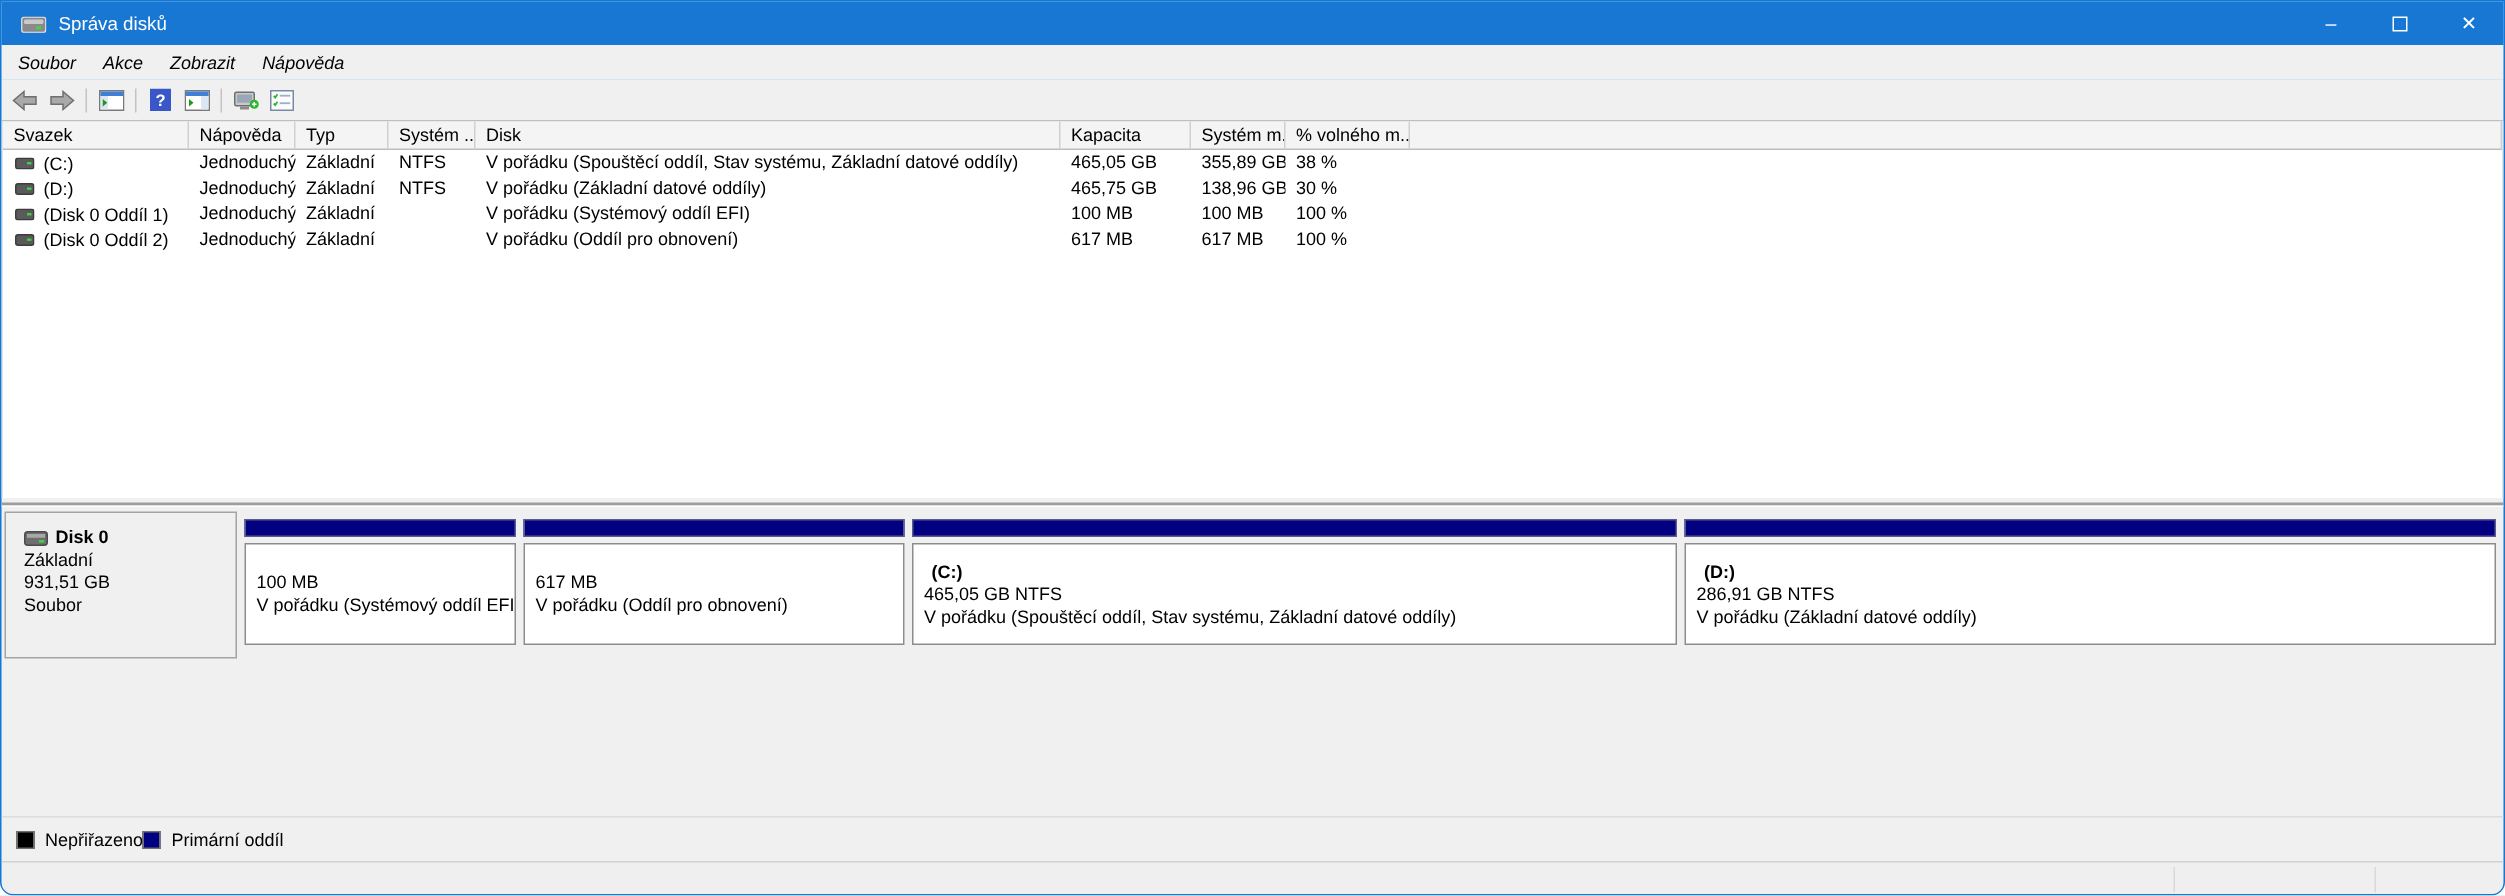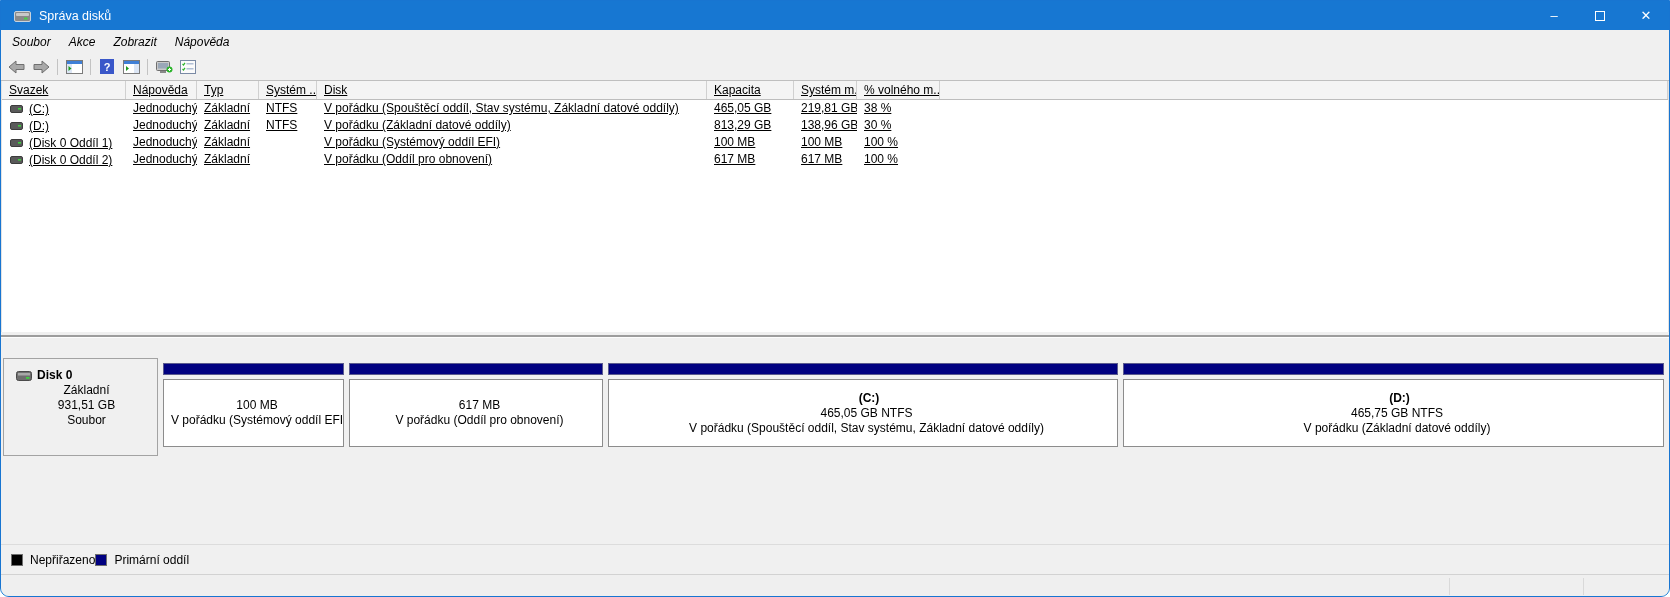--- a/index.html
+++ b/index.html
@@ -33,38 +33,38 @@
     height:28px; background:#f0f0f0; display:flex; align-items:center;
     padding-left:4px; border-bottom:1px solid #bfbfbf;
   }
   .tb-btn{ width:24px; height:22px; display:flex; align-items:center; justify-content:center; }
   .tb-sep{ width:1px; height:16px; background:#c3c3c3; margin:0 4px; }
   
   .listview{
     height:251px; background:#fff; overflow:hidden;
     border-left:1px solid #e3e3e3; border-right:1px solid #e3e3e3;
   }
-  .lv-grid{ display:grid; grid-template-columns:124px 71px 62px 58px 390px 87px 63px 83px 1fr;text-decoration:underline; }
+  .lv-grid{ display:grid; grid-template-columns:124px 71px 62px 58px 390px 87px 63px 83px 1fr; }
   .lv-header{ height:19px; background:#f4f4f4; border-bottom:1px solid #bdbdbd; }
   .lv-header .hcell{
     font-size:12px; color:#000; padding:2px 0 0 7px;
     border-right:1px solid #d0d0d0; white-space:nowrap; overflow:hidden;
   }
   .lv-row{ height:17px; }
   .lv-row .cell{
     font-size:12px; color:#000; padding:1px 0 0 7px; white-space:nowrap; overflow:hidden;
   }
   .vol-cell{ display:flex; align-items:center; gap:6px; padding-left:8px !important; }
   
   .splitter{ height:8px; background:#f0f0f0; position:relative; }
   .splitter::before{ content:""; position:absolute; left:0; right:0; top:3px; height:2px; background:#9d9d9d; }
   .splitter::after{ content:""; position:absolute; left:0; right:0; top:5px; height:1px; background:#fdfdfd; }
   
   .graphic{ height:204px; background:#f0f0f0; position:relative; }
-  .disk-row{ position:absolute; left:2px; top:18px; width:1664px; height:98px; display:flex;text-align:center; }
+  .disk-row{ position:absolute; left:2px; top:1px; width:1664px; height:98px; display:flex; }
   .disk-panel{
     width:155px; height:98px; border:1px solid #a3a3a3; background:#f0f0f0;
     padding:9px 0 0 12px; font-size:12px; line-height:15px; flex:0 0 auto;
   }
   .disk-panel .disk-name{ font-weight:bold; display:flex; align-items:center; gap:5px; }
   .blocks{ display:flex; flex:1; padding-left:5px; gap:5px; }
   .block{ display:flex; flex-direction:column; flex:0 0 auto; }
   .block-bar{ height:12px; margin-top:5px; background:#000080; border:1px solid #5a5a8e; }
   .block-body{
     margin-top:4px; height:68px; background:#fff; border:1px solid #8c8c8c;
@@ -194,38 +194,38 @@
           <rect x="0.5" y="0.5" width="12" height="7" rx="1.5" fill="#5a5a5a" stroke="#3c3c3c"></rect>
           <rect x="8" y="3" width="3" height="1.6" fill="#3fd13f"></rect>
         </svg>
         <span>(C:)</span>
       </div>
       <div class="cell">Jednoduchý</div>
       <div class="cell">Základní</div>
       <div class="cell">NTFS</div>
       <div class="cell">V pořádku (Spouštěcí oddíl, Stav systému, Základní datové oddíly)</div>
       <div class="cell">465,05 GB</div>
-      <div class="cell">219,81 GB</div>
+      <div class="cell">355,89 GB</div>
       <div class="cell">38 %</div>
       <div class="cell"></div>
     </div>
 
     <div class="lv-grid lv-row">
       <div class="cell vol-cell">
         <svg class="drive-ico" width="13" height="8" viewBox="0 0 13 8">
           <rect x="0.5" y="0.5" width="12" height="7" rx="1.5" fill="#5a5a5a" stroke="#3c3c3c"></rect>
           <rect x="8" y="3" width="3" height="1.6" fill="#3fd13f"></rect>
         </svg>
         <span>(D:)</span>
       </div>
       <div class="cell">Jednoduchý</div>
       <div class="cell">Základní</div>
       <div class="cell">NTFS</div>
       <div class="cell">V pořádku (Základní datové oddíly)</div>
-      <div class="cell">813,29 GB</div>
+      <div class="cell">465,75 GB</div>
       <div class="cell">138,96 GB</div>
       <div class="cell">30 %</div>
       <div class="cell"></div>
     </div>
 
     <div class="lv-grid lv-row">
       <div class="cell vol-cell">
         <svg class="drive-ico" width="13" height="8" viewBox="0 0 13 8">
           <rect x="0.5" y="0.5" width="12" height="7" rx="1.5" fill="#5a5a5a" stroke="#3c3c3c"></rect>
           <rect x="8" y="3" width="3" height="1.6" fill="#3fd13f"></rect>
@@ -303,21 +303,21 @@
             <div class="pname">(C:)</div>
             <div>465,05 GB NTFS</div>
             <div>V pořádku (Spouštěcí oddíl, Stav systému, Základní datové oddíly)</div>
           </div>
         </div>
 
         <div class="block" style="width:541px">
           <div class="block-bar"></div>
           <div class="block-body">
             <div class="pname">(D:)</div>
-            <div>465,75 GB NTFS</div>
+            <div>286,91 GB NTFS</div>
             <div>V pořádku (Základní datové oddíly)</div>
           </div>
         </div>
       </div>
 
     </div>
   </div>
 
   <div class="legend">
     <div class="legend-item">

